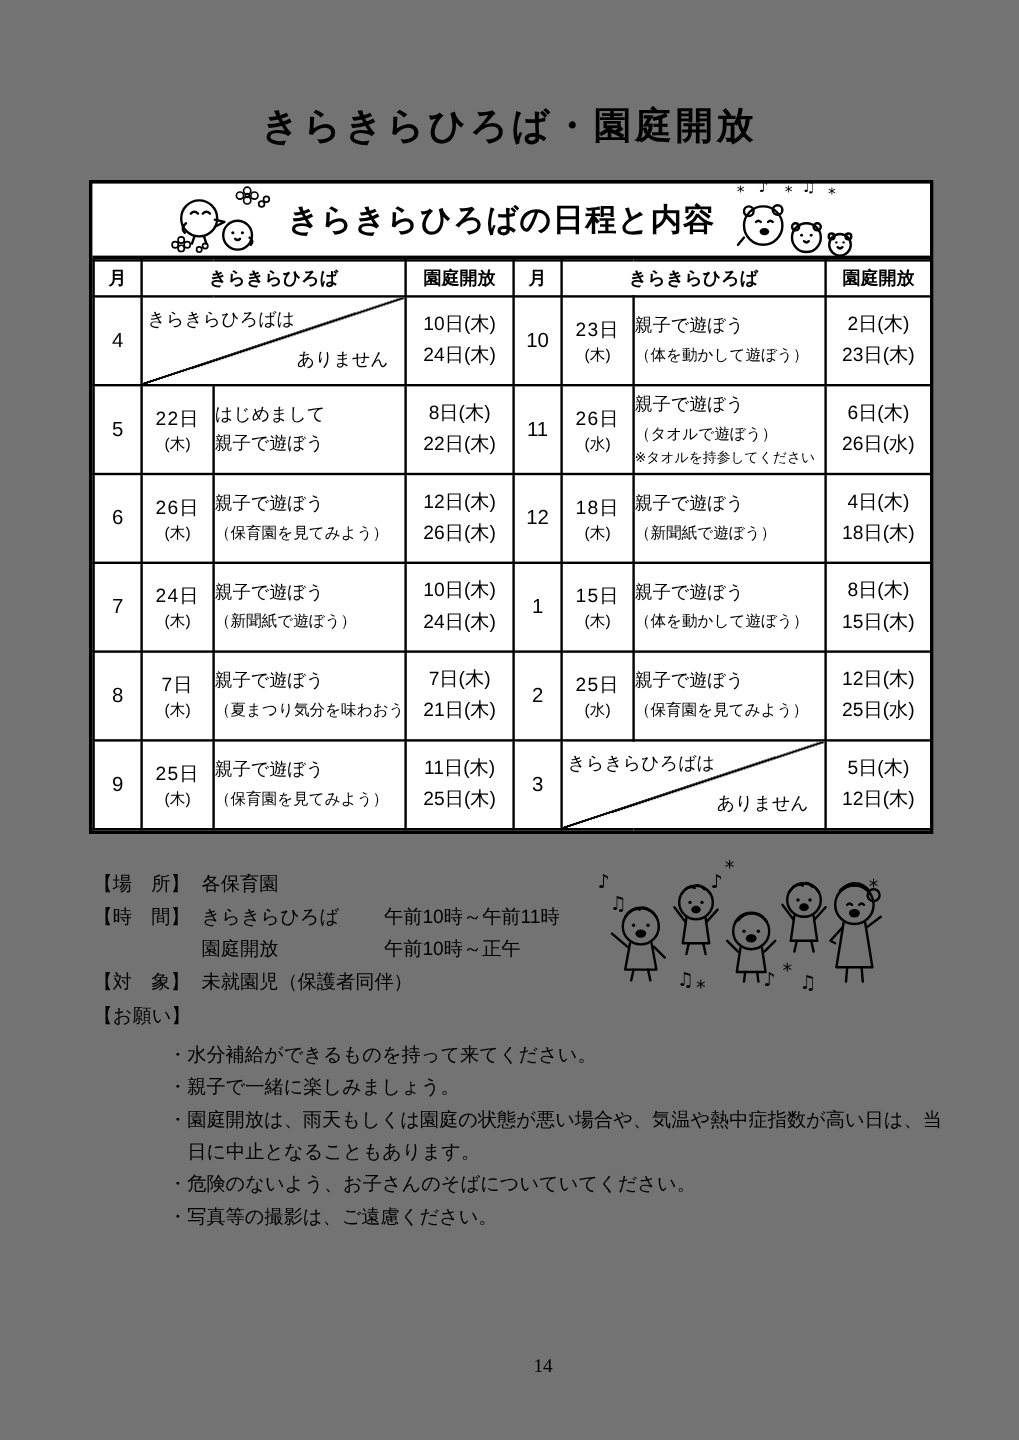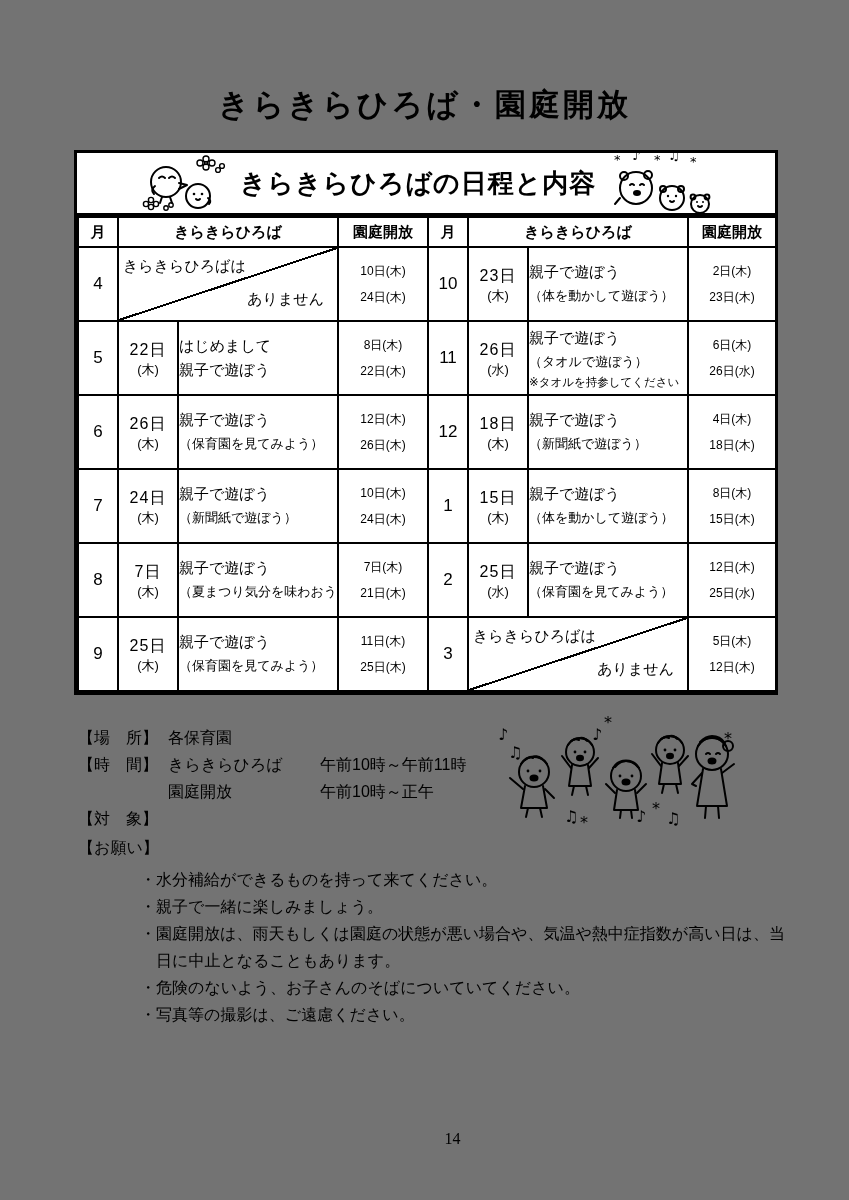--- a/index.html
+++ b/index.html
@@ -30,21 +30,21 @@
   tr.data-row { height:74px; }
   td.c-month { text-align:center; font-size:17px; }
   td.c-date  { text-align:center; }
   .c-date .d { font-size:16px; line-height:22px; letter-spacing:1px; }
   .c-date .w { font-size:13px; line-height:17px; }
   td.c-act { text-align:left; padding-left:9px; }
   .c-act .ln { font-size:15px; line-height:24px; white-space:nowrap; }
   .c-act .p  { font-size:13px; }
   .c-act .note { font-size:11.5px; line-height:16px; }
   td.c-garden { text-align:center; }
-  .c-garden .ln { font-size:12px; line-height:26px; }
+  .c-garden .ln { font-size:16px; line-height:26px; }
   td.c-none {
     position:relative;
     background-image:linear-gradient(to bottom right,
       transparent calc(50% - 1px), #000 calc(50% - 1px),
       #000 calc(50% + 1px), transparent calc(50% + 1px));
   }
   .c-none .n1 { position:absolute; top:9px;  left:4px;  font-size:15px; }
   .c-none .n2 { position:absolute; bottom:11px; right:13px; font-size:15px; }
   td.mid-b, th.mid-b { border-left:4px solid #000; }
   .ln:empty, .d:empty, .w:empty, .n1:empty, .n2:empty { display:none; }
@@ -360,20 +360,21 @@
   <div class="info">
     <span>【場　所】</span>
     <span class="span2">各保育園</span>
     <span>【時　間】</span>
     <span>きらきらひろば</span>
     <span>午前10時～午前11時</span>
     <span></span>
     <span>園庭開放</span>
     <span>午前10時～正午</span>
     <span>【対　象】</span>
+    <span class="span2">未就園児（保護者同伴）</span>
   </div>
 
   <span class="children-illus">
     <svg width="248" height="122" viewBox="0 0 248 122">
       <g class="note-glyph" font-size="16">
         <text x="4" y="30">♪</text>
           <text x="14" y="48">♫</text>
         <text x="110" y="18">*</text>
           <text x="98" y="30">♪</text>
         <text x="70" y="112">♫</text>

